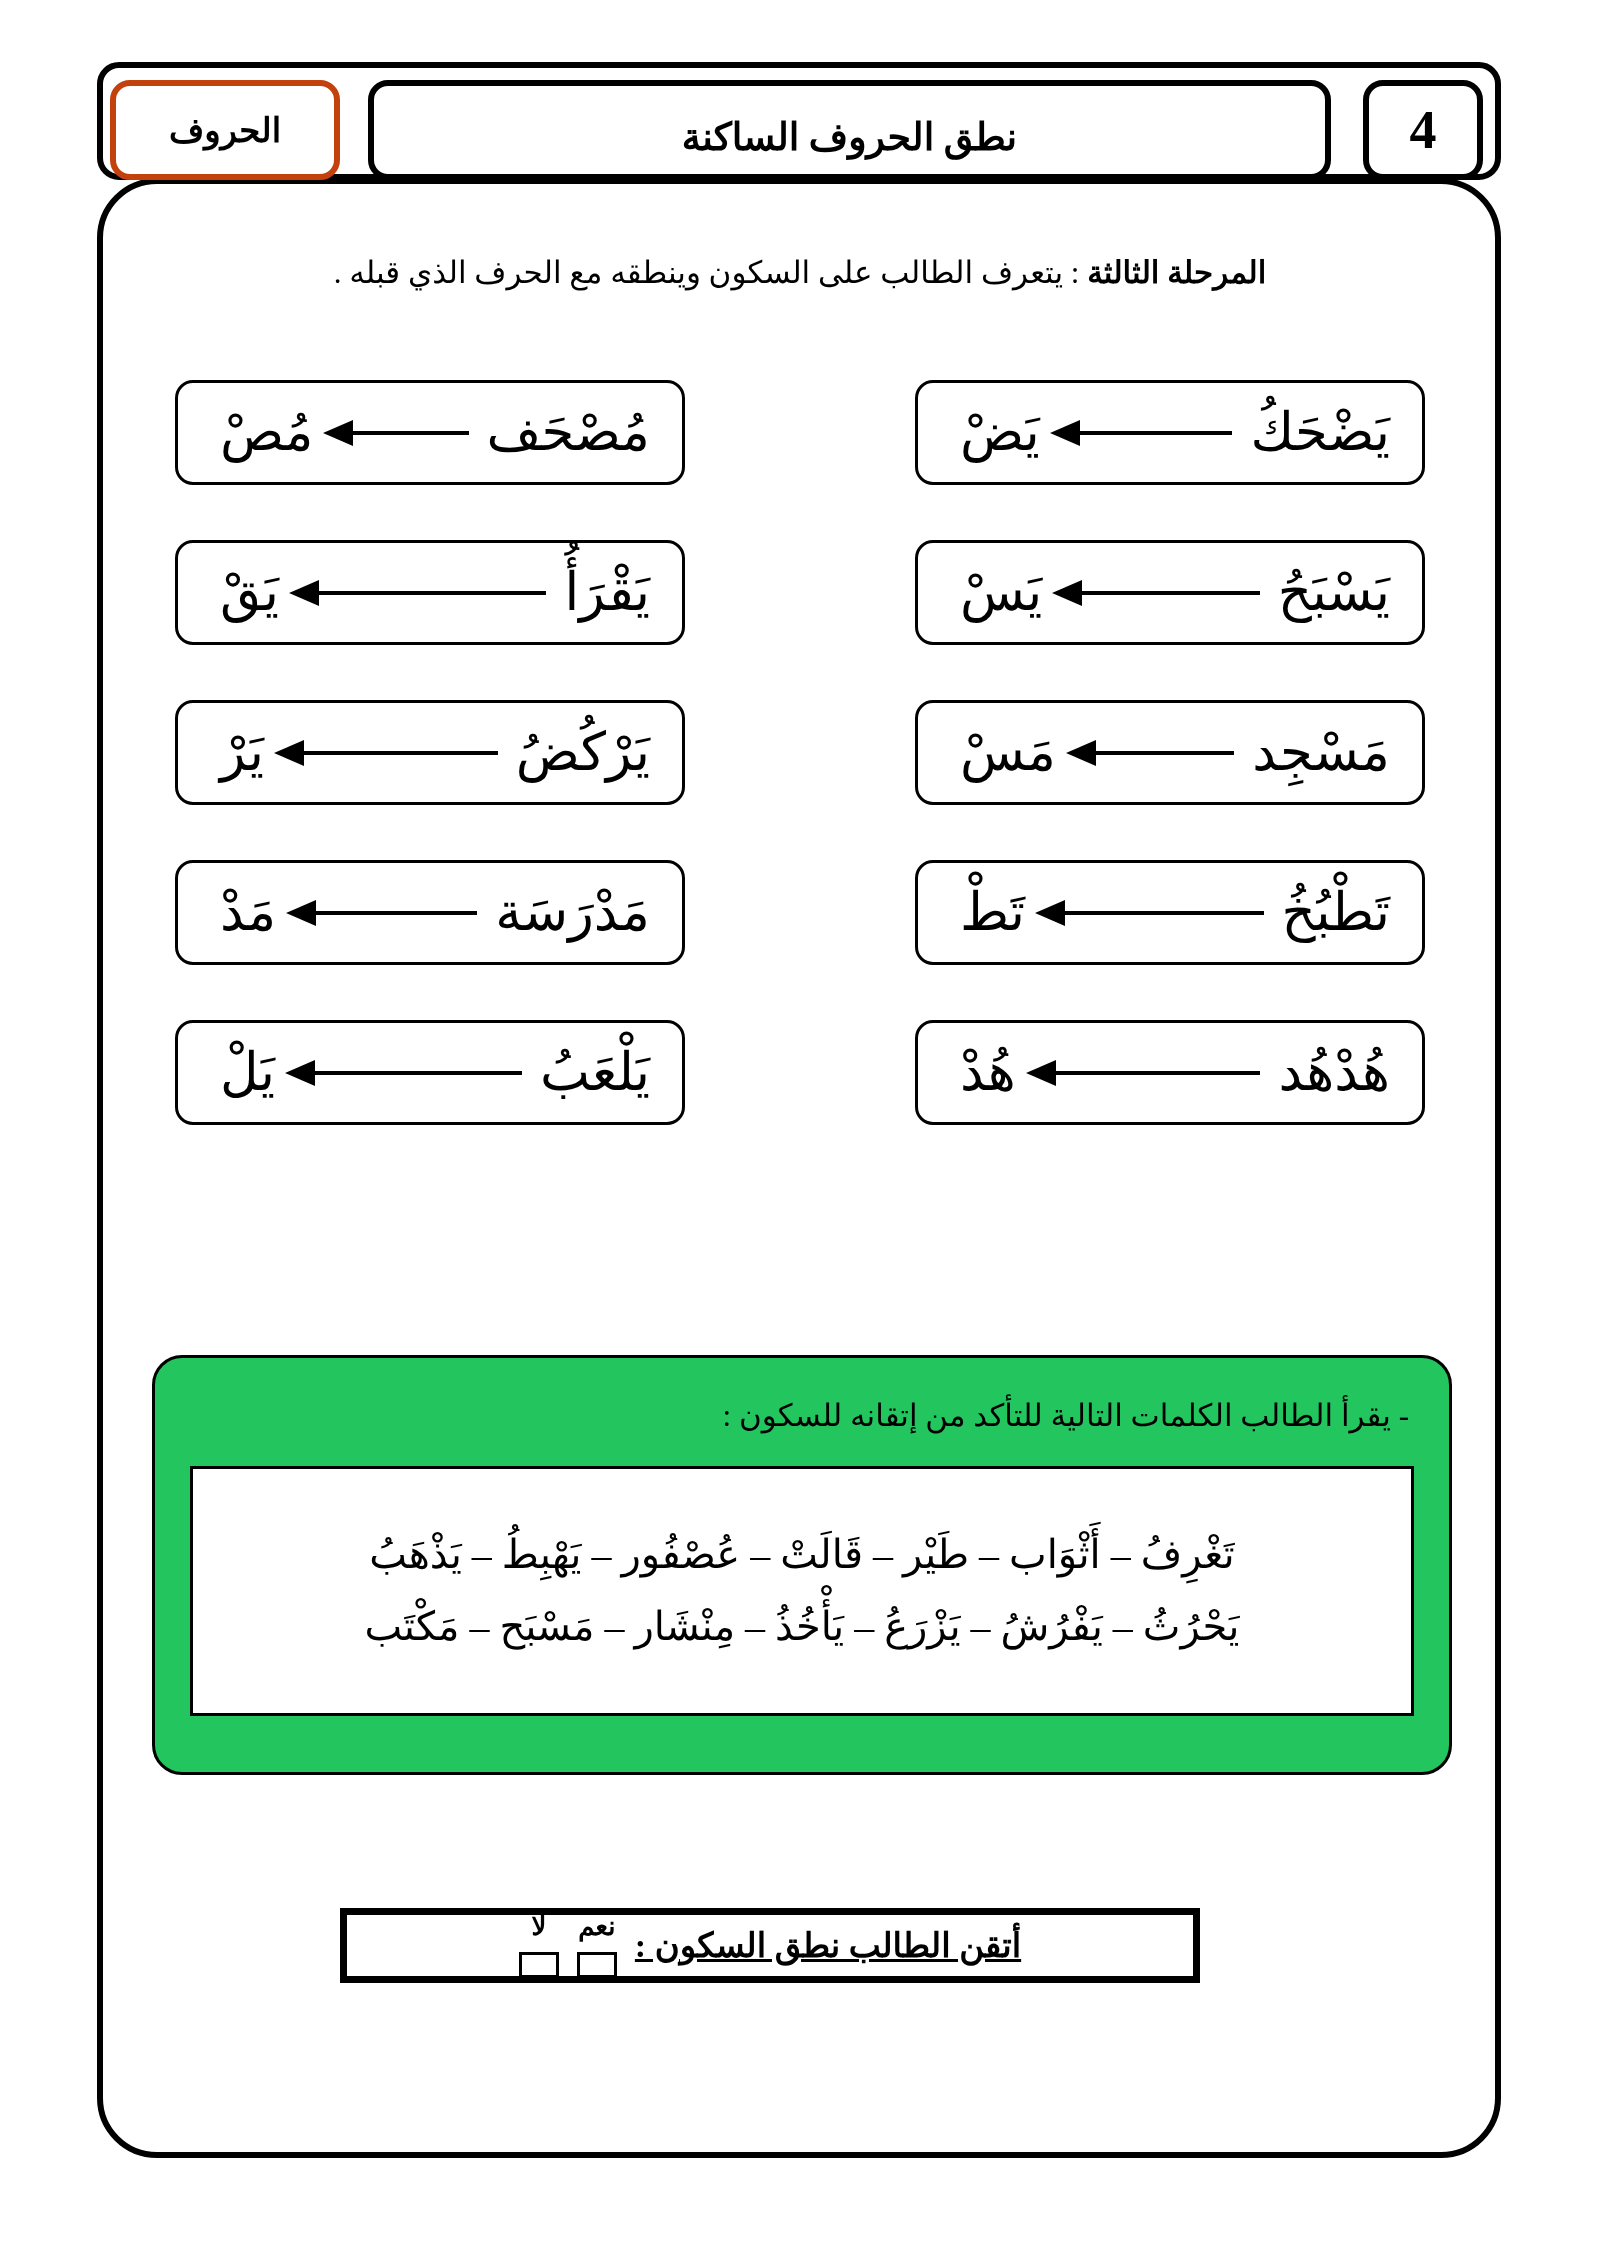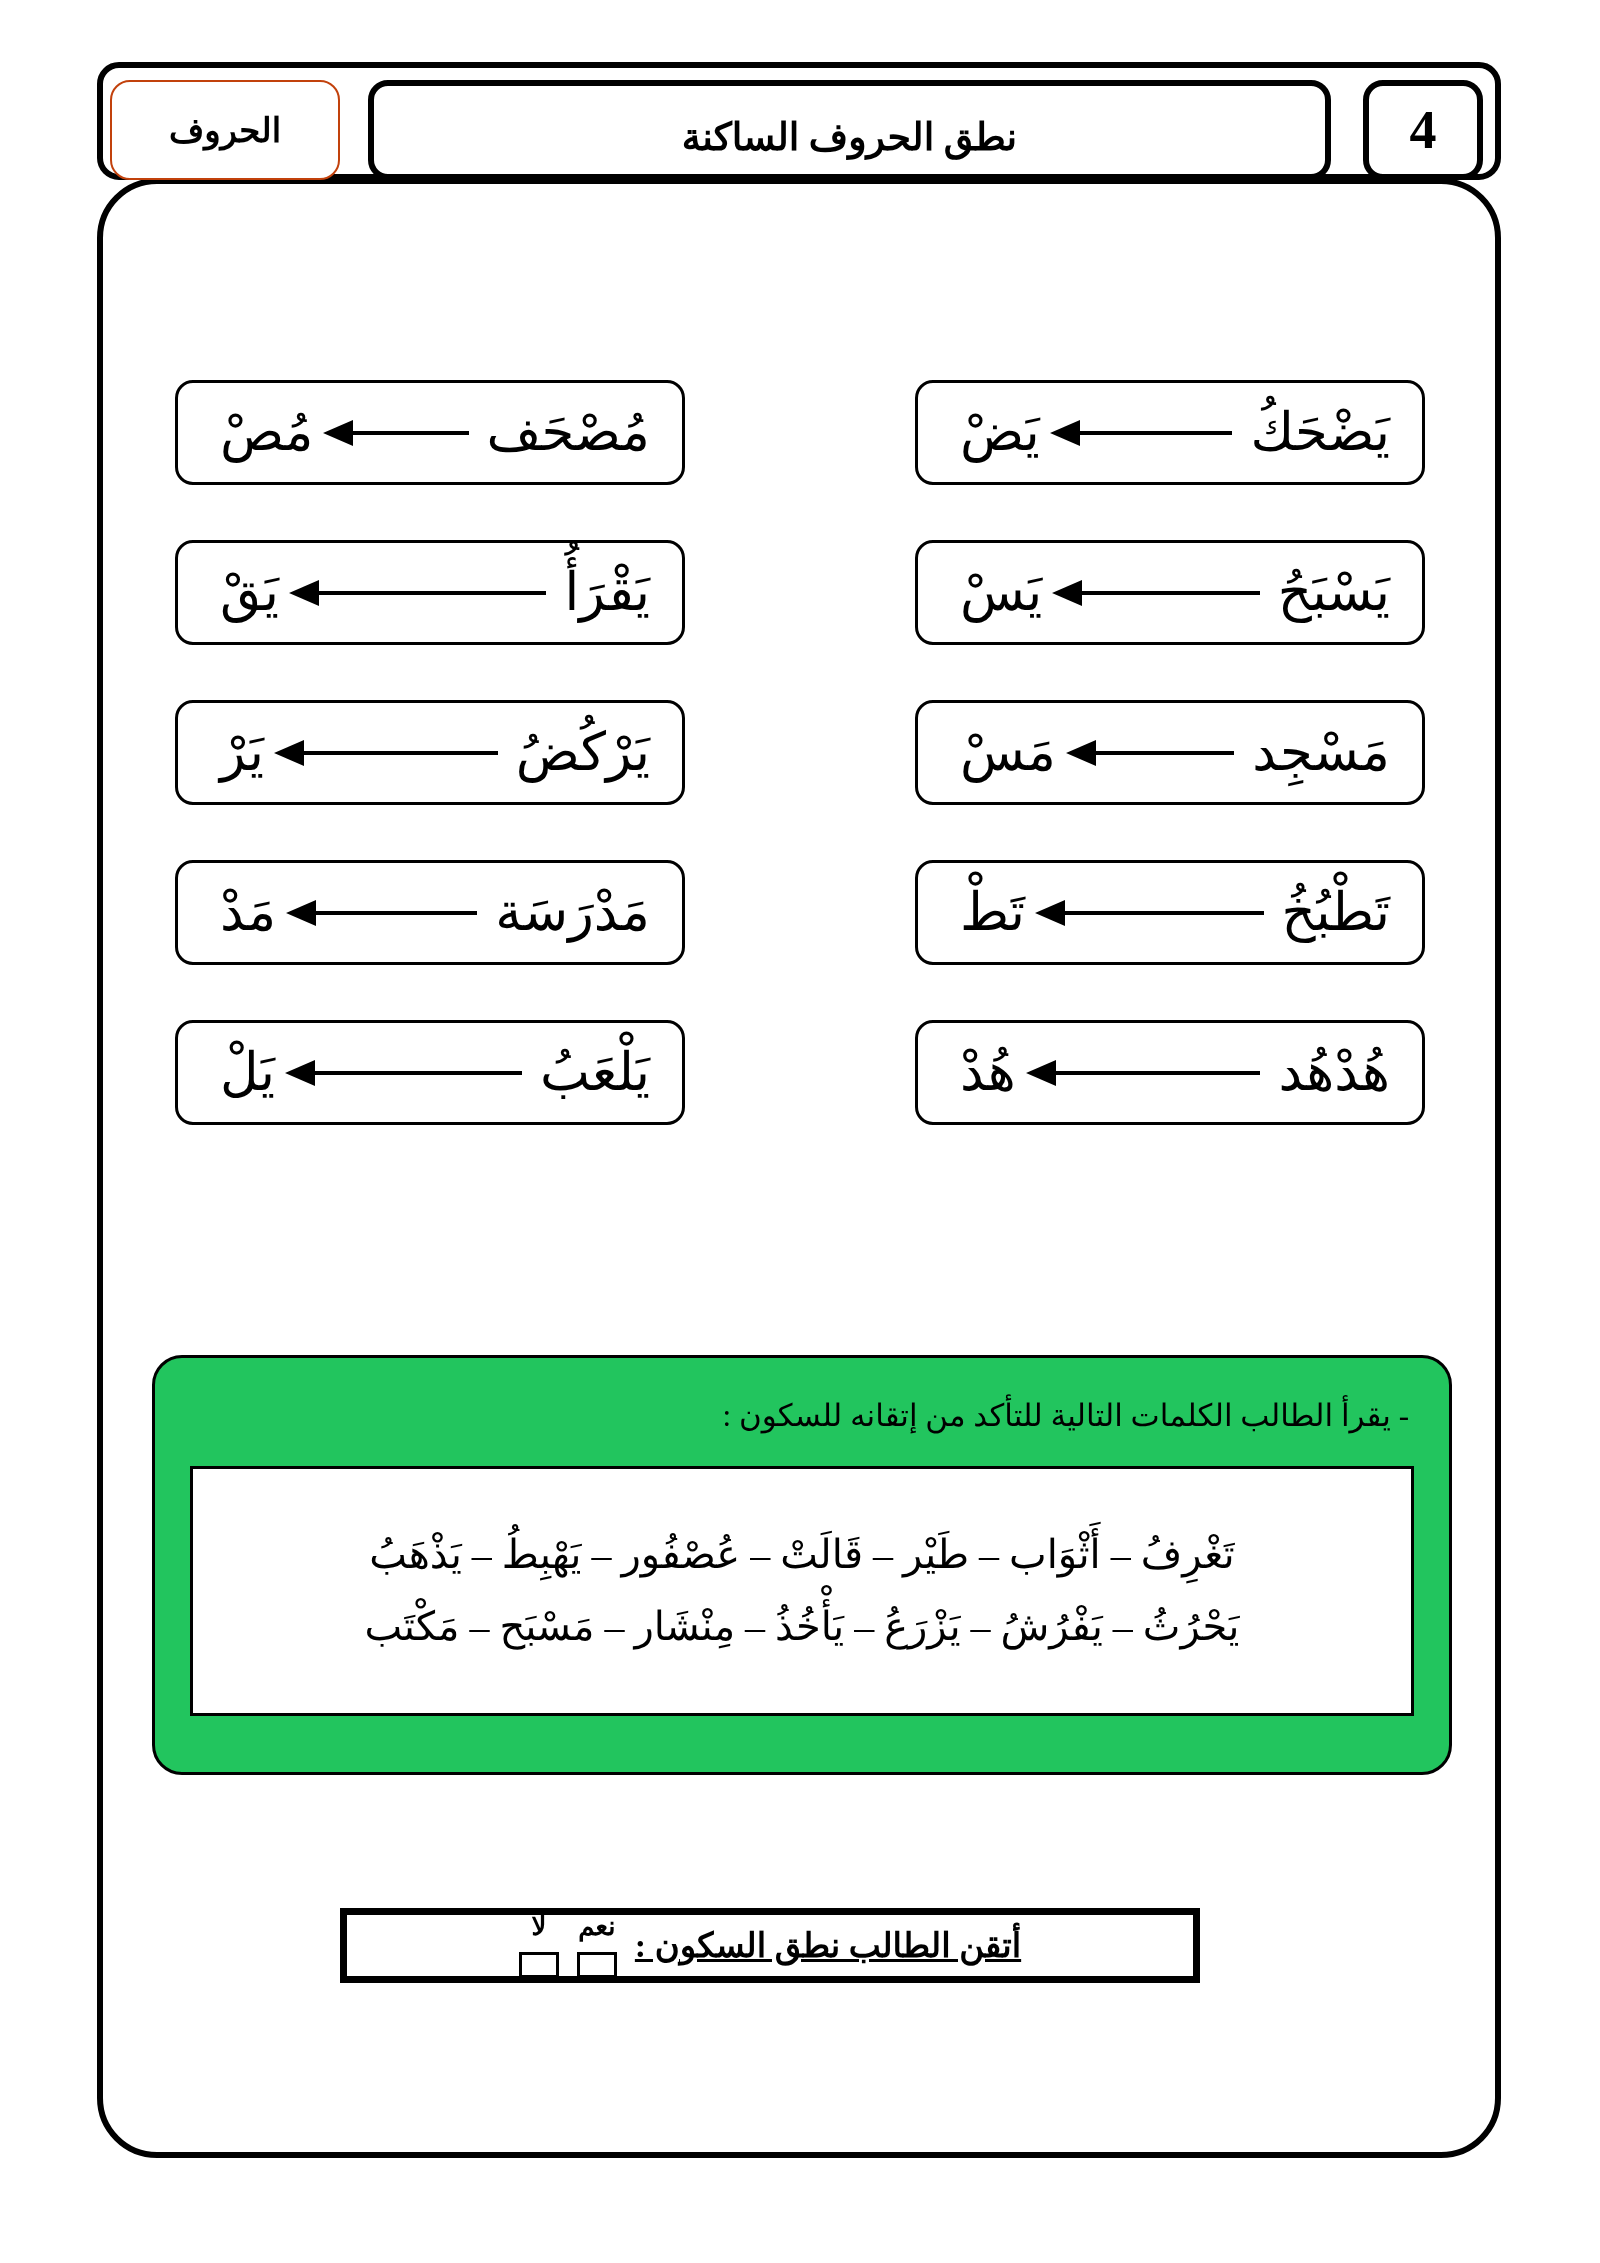--- a/index.html
+++ b/index.html
@@ -37,21 +37,21 @@
     background: #fff;
   }
 
   
   .tab-letters {
     position: absolute;
     left: 110px;
     top: 80px;
     width: 230px;
     height: 100px;
-    border: 2px solid #c2410c;
+    border: 6px solid #c2410c;
     border-radius: 20px;
     box-sizing: border-box;
     background: #fff;
     display: flex;
     align-items: center;
     justify-content: center;
     z-index: 3;
   }
   .tab-letters span {
     font-size: 34px;
@@ -304,20 +304,23 @@
   <div class="title-panel">
     <span>نطق الحروف الساكنة</span>
   </div>
 
   <div class="page-number">
     <span>4</span>
   </div>
 
   <div class="body-card"></div>
 
+  <div class="stage-line">
+    <span class="lead">المرحلة الثالثة</span><span> : يتعرف الطالب على السكون وينطقه مع الحرف الذي قبله .</span>
+  </div>
 
   <div class="word-grid">
 
     <div class="word-row">
       <div class="word-box">
         <span class="word-full">مُصْحَف</span>
         <span class="arrow">
             <span class="shaft"></span>
             <span class="head"></span>
           </span>

